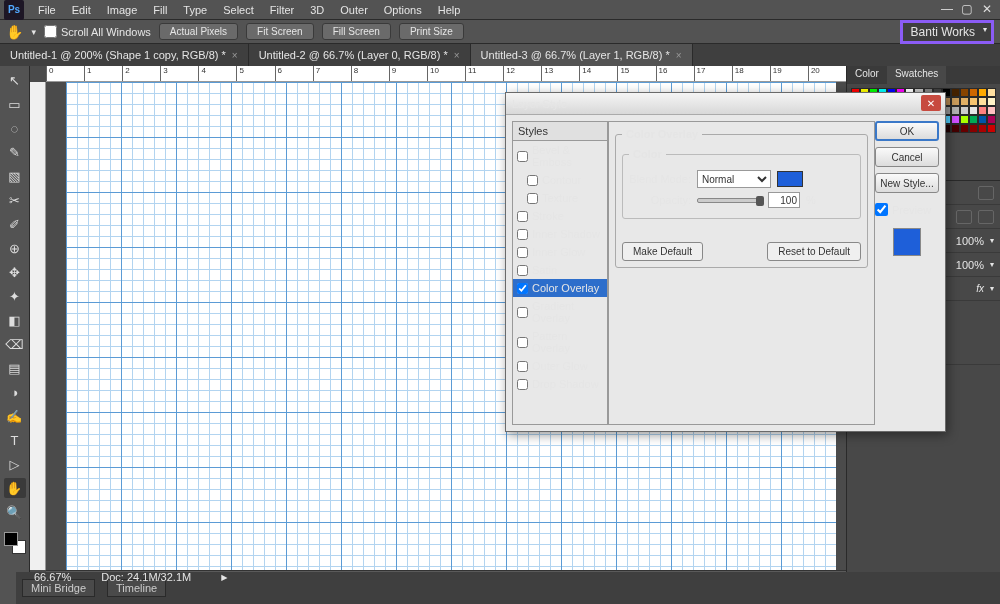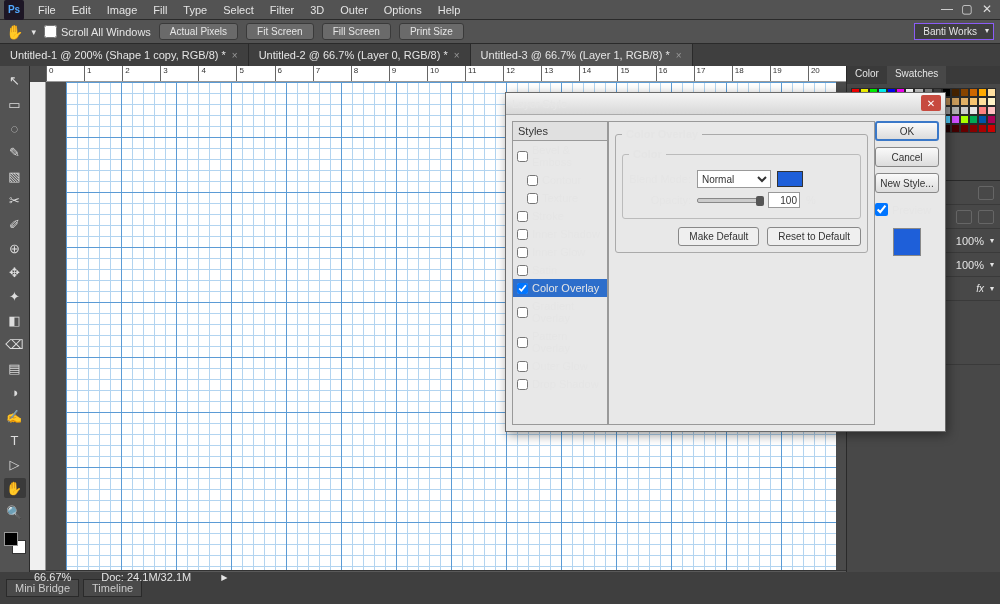--- a/index.html
+++ b/index.html
@@ -9,21 +9,21 @@
 .winctrls span{width:18px;height:14px;display:flex;align-items:center;justify-content:center;font-size:12px;color:#ddd;cursor:pointer}
 
 .menubar{height:20px;display:flex;align-items:center;padding-left:4px;background:#535353;border-bottom:1px solid #2a2a2a}
 .ps-logo{width:20px;height:20px;background:#1d1625;color:#52a8ff;font-weight:bold;font-size:10px;display:flex;align-items:center;justify-content:center;margin-right:6px;border-radius:2px}
 .menubar span{padding:3px 8px;cursor:pointer;font-size:11px}
 
 .optbar{height:24px;background:#535353;border-bottom:1px solid #2a2a2a;display:flex;align-items:center;padding:0 6px;gap:8px}
 .optbar .hand{font-size:14px}
 .optbar label{display:flex;align-items:center;gap:4px;font-size:10px}
 .btn-sm{background:#6a6a6a;border:1px solid #3a3a3a;padding:2px 10px;border-radius:3px;font-size:10px;cursor:pointer}
-.workspace-sel{margin-left:auto;background:#3f3f3f;border:1px solid #8b5cf6;padding:2px 16px 2px 8px;font-size:10px;position:relative}
+.workspace-sel{margin-left:auto;background:#3f3f3f;border:3px solid #8b5cf6;padding:2px 16px 2px 8px;font-size:12px;position:relative}
 .workspace-sel:after{content:"▾";position:absolute;right:4px;top:2px;font-size:8px}
 
 .doctabs{height:22px;background:#3f3f3f;display:flex}
 .doctab{padding:4px 10px;border-right:1px solid #2a2a2a;display:flex;align-items:center;gap:6px;font-size:10px;color:#ccc;cursor:pointer}
 .doctab.active{background:#535353}
 .doctab .x{font-size:10px;color:#999;cursor:pointer}
 
 .workarea{position:absolute;top:66px;left:0;right:0;bottom:18px;display:flex}
 .toolbox{width:30px;background:#535353;border-right:1px solid #2a2a2a;display:flex;flex-direction:column;align-items:center;padding-top:4px;gap:4px}
 .toolbox .tool{width:22px;height:20px;display:flex;align-items:center;justify-content:center;font-size:13px;color:#ddd;cursor:pointer;border-radius:2px}
@@ -45,21 +45,21 @@
 .ptabs span.active{background:#484848}
 .color-area{height:96px;padding:4px;background:#484848;position:relative}
 .swatch-grid{display:grid;grid-template-columns:repeat(16,1fr);gap:0;width:100%}
 .swatch-grid div{height:9px;border:1px solid #2a2a2a}
 .tri{position:absolute;left:-14px;top:20px;color:#ccc;font-size:11px}
 .panel-stub{flex:1;background:#484848;border-top:1px solid #2a2a2a}
 .panel-stub .row{height:24px;display:flex;align-items:center;justify-content:flex-end;padding:0 6px;border-bottom:1px solid #3a3a3a;font-size:10px;gap:6px}
 .panel-stub .ic{width:16px;height:14px;border:1px solid #666;border-radius:2px}
 .fx{font-style:italic;font-size:10px}
 
-.status{position:absolute;bottom:0;left:0;right:0;height:32px;background:#3f3f3f;display:flex;align-items:center;gap:4px;padding:0 6px;font-size:10px}
+.status{position:absolute;bottom:0;left:16px;right:0;height:32px;background:#3f3f3f;display:flex;align-items:center;gap:12px;padding:0 6px;font-size:10px}
 .status span{color:#ccc}
 .status .tab{padding:2px 8px;background:#4a4a4a;border:1px solid #2a2a2a}
 
 .dialog{position:absolute;top:92px;left:505px;width:441px;height:340px;background:#e8e8e8;border:1px solid #6a6a6a;box-shadow:2px 3px 10px rgba(0,0,0,.4)}
 .dlg-title{height:22px;background:linear-gradient(#f5f5f5,#d8d8d8);border-bottom:1px solid #aaa;display:flex;align-items:center;padding:0 6px;color:#333;font-size:11px;position:relative}
 .dlg-title .xb{position:absolute;right:4px;top:2px;width:20px;height:16px;background:#c74a3f;color:#fff;display:flex;align-items:center;justify-content:center;font-size:10px;border-radius:2px;cursor:pointer}
 .dlg-body{display:flex;height:calc(100% - 22px);padding:6px;}
 .dlg-left{width:96px;border:1px solid #999;background:#e8e8e8;color:#333;font-size:10px;display:flex;flex-direction:column}
 .dlg-left .hdr{background:#e0e0e0;color:#333;padding:3px 5px;border-bottom:1px solid #999;cursor:pointer}
 .dlg-left .itm{padding:3px 4px;display:flex;align-items:center;gap:4px;color:#333;cursor:pointer}
@@ -69,21 +69,21 @@
 .dlg-center{flex:1;border:1px solid #999;padding:6px;color:#333;font-size:10px;position:relative}
 .dlg-center fieldset{border:1px solid #aaa;padding:6px;border-radius:3px}
 .dlg-center legend{padding:0 4px;font-weight:bold}
 .dlg-center .row{display:flex;align-items:center;gap:6px;margin:4px 0}
 .dlg-center .row label{width:62px;text-align:right}
 .dlg-center select{width:74px;height:18px;border:1px solid #999;background:#fff;color:#333;font-size:10px}
 .dlg-center .clrsw{width:26px;height:16px;background:#1e5fd9;border:1px solid #333;cursor:pointer}
 .dlg-center .slider{width:65px;height:5px;background:#ccc;border:1px solid #888;border-radius:2px;position:relative}
 .dlg-center .slider .knob{position:absolute;right:-3px;top:-3px;width:8px;height:10px;background:#555;border-radius:2px}
 .dlg-center input.num{width:32px;height:16px;border:1px solid #999;font-size:10px;text-align:right;padding-right:2px;color:#333}
-.dlg-center .btns{display:flex;gap:8px;justify-content:flex-end;margin-top:8px}
+.dlg-center .btns{display:flex;gap:8px;justify-content:space-between;margin-top:23px}
 .dlg-center .btns button{padding:3px 10px;border:1px solid #888;background:#efefef;border-radius:3px;color:#333;font-size:10px;cursor:pointer}
 .dlg-right{width:64px;display:flex;flex-direction:column;gap:6px;align-items:stretch}
 .dlg-right button{height:20px;border:1px solid #888;background:linear-gradient(#fafafa,#dcdcdc);border-radius:3px;color:#333;font-size:10px;cursor:pointer}
 .dlg-right button.primary{border:2px solid #3a78c8}
 .dlg-right label{display:flex;align-items:center;gap:4px;color:#333;font-size:10px;margin-top:4px}
 .dlg-right .preview-sw{align-self:center;width:28px;height:28px;background:#1e5fd9;border:1px solid #888;margin-top:6px}
 </style>
 </head>
 <body>
 

